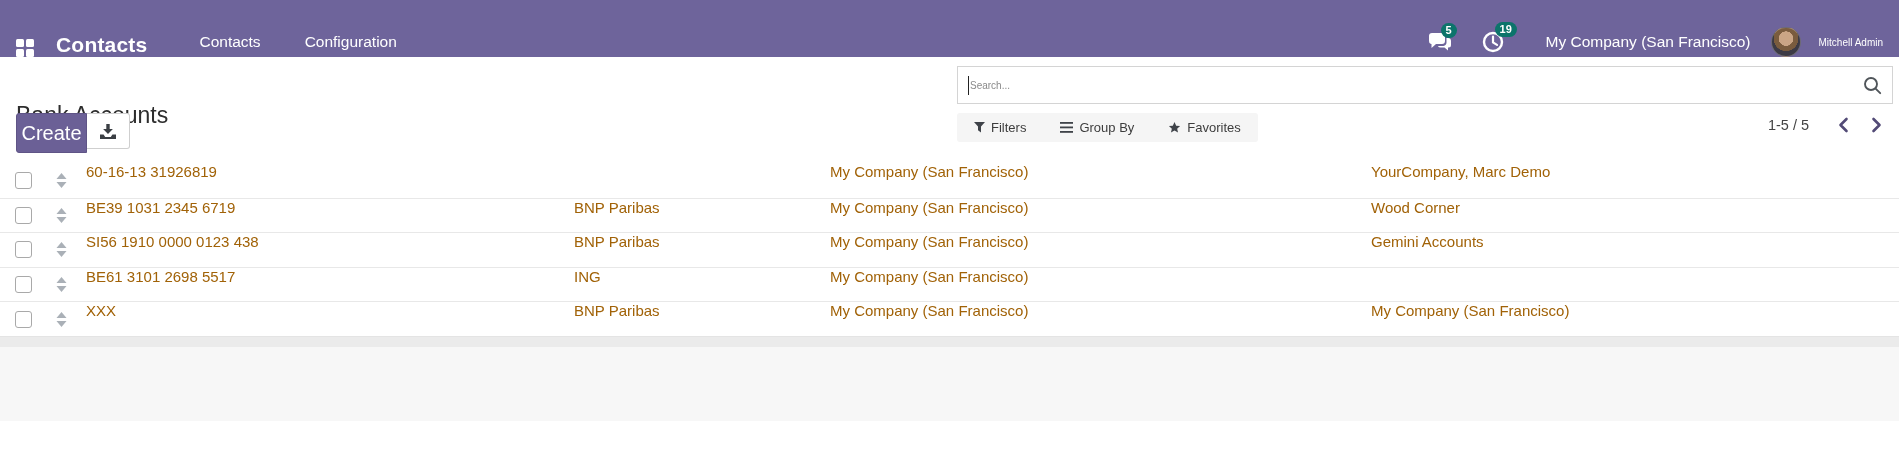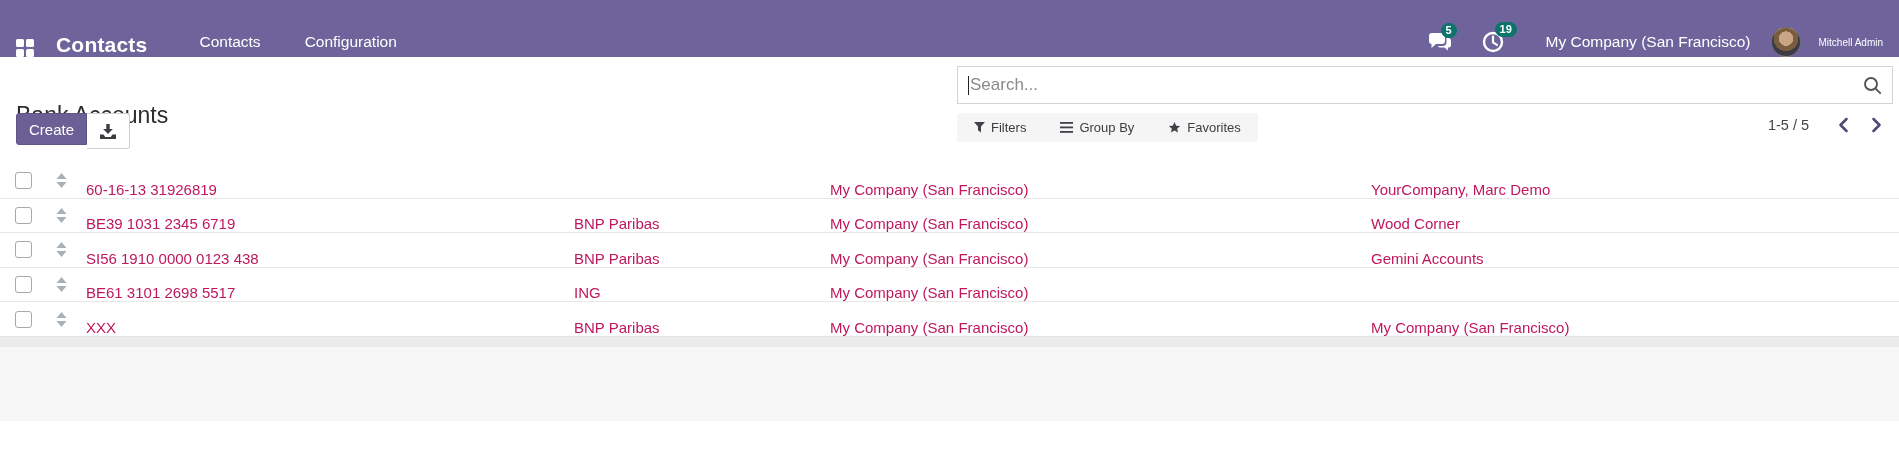--- a/index.html
+++ b/index.html
@@ -29,45 +29,45 @@
           background:radial-gradient(circle at 50% 38%, #caa585 0 32%, #7a5c3e 33% 55%, #3c3a45 56%);
           border:1px solid rgba(255,255,255,.25);cursor:pointer;}
   .user-name{margin-left:18px;font-size:10px;white-space:nowrap;cursor:pointer;}
 
   
   .control-panel{position:relative;height:106px;background:#fff;}
   .view-title{position:absolute;left:16px;top:12px;font-size:23px;color:#2d2d2d;font-weight:400;margin-top:33px;}
   .searchbox{position:absolute;left:957px;top:9px;width:936px;height:38px;border:1px solid #d4d4d4;background:#fff;
              display:flex;align-items:center;padding:0 10px;}
   .caret{width:1px;height:19px;background:#222;}
-  .search-placeholder{color:#8a8a8a;font-size:17px;margin-left:1px;}
+  .search-placeholder{color:#8a8a8a;font-size:10px;margin-left:1px;}
   .search-mag{margin-left:auto;display:flex;cursor:pointer;}
 
   .btn-group{position:absolute;left:16px;top:56px;display:flex;}
-  .btn-create{height:32px;width:71px;background:var(--create-bg);color:#fff;border:1px solid #5f5486;
-              border-radius:3px 0 0 3px;font-size:15px;font-family:inherit;cursor:pointer;}
+  .btn-create{height:40px;width:71px;background:var(--create-bg);color:#fff;border:1px solid #5f5486;
+              border-radius:3px 0 0 3px;font-size:20px;font-family:inherit;cursor:pointer;}
   .btn-export{height:36px;width:43px;background:#fff;border:1px solid #cfcfcf;border-left:none;
               border-radius:0 3px 3px 0;display:flex;align-items:center;justify-content:center;cursor:pointer;}
 
   .filters-bar{position:absolute;left:957px;top:56px;height:29px;display:flex;background:#f5f5f5;border-radius:3px;}
   .filter-btn{display:flex;align-items:center;gap:6px;padding:0 17px;font-size:13px;color:#3d3d3d;
               background:transparent;border:none;font-family:inherit;cursor:pointer;}
 
   .pager{position:absolute;right:14px;top:58px;display:flex;align-items:center;gap:16px;}
   .pager-text{font-size:14.5px;color:#444;margin-right:10px;}
   .pager-btn{background:none;border:none;cursor:pointer;display:flex;padding:2px;}
 
   
   .list-table{width:1899px;}
   .thead{display:flex;height:36px;background:var(--header-row-bg);align-items:center;
          font-weight:bold;color:#3f3f3f;font-size:15px;}
   .thead .cell+.cell{border-left:1px solid #d3d3d3;}
   .thead .cell{height:100%;display:flex;align-items:center;cursor:pointer;}
-  .tr{display:flex;height:34.6px;background:#fff;border-top:1px solid #e8e8e8;align-items:flex-end;
-      font-size:15px;color:#be185d;cursor:pointer;}
+  .tr{display:flex;height:34.6px;background:#fff;border-top:1px solid #e8e8e8;align-items:flex-start;
+      font-size:15px;color:#a16207;cursor:pointer;}
   .tr:first-child{border-top:none;}
   .tbody{border-bottom:1px solid #e4e4e4;}
   .c-cb{width:45px;flex:none;display:flex;align-items:center;padding-left:15px;height:100%;}
   .c-handle{width:33px;flex:none;display:flex;align-items:center;justify-content:center;height:100%;}
   .c-acct{width:488px;flex:none;padding-left:8px;}
   .c-name{width:256px;flex:none;padding-left:8px;}
   .c-company{width:541px;flex:none;padding-left:8px;}
   .c-holder{flex:1;padding-left:8px;}
   .cell{white-space:nowrap;overflow:hidden;}
   .checkbox{width:17px;height:17px;border:1px solid #a9a9a9;border-radius:3px;background:#fff;cursor:pointer;}

